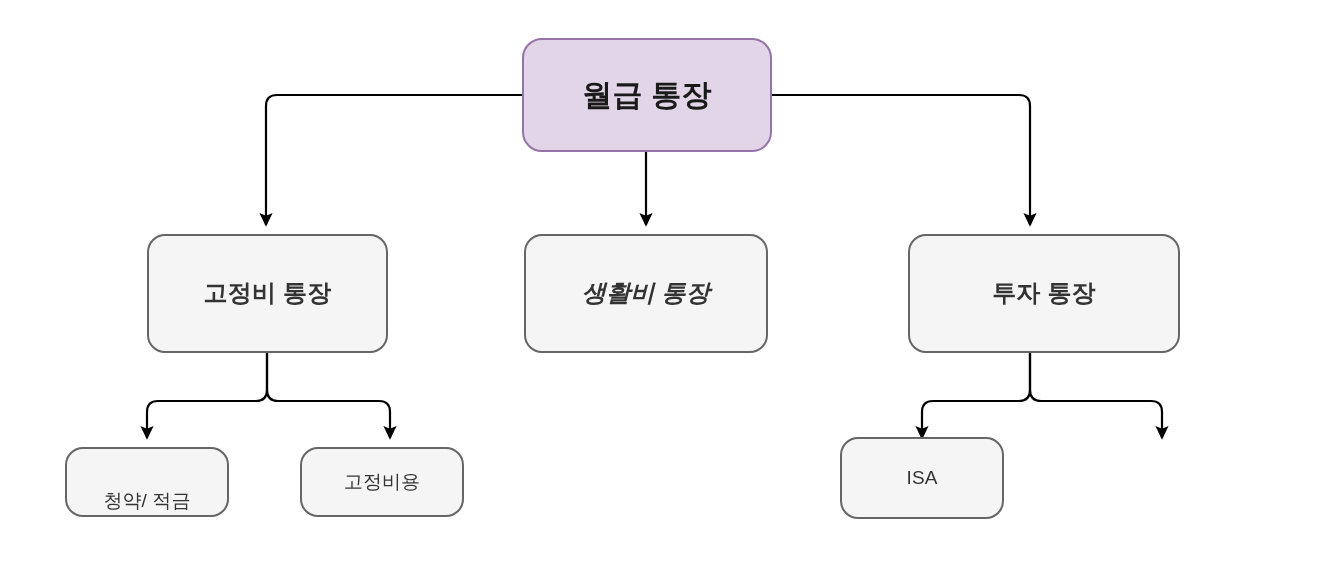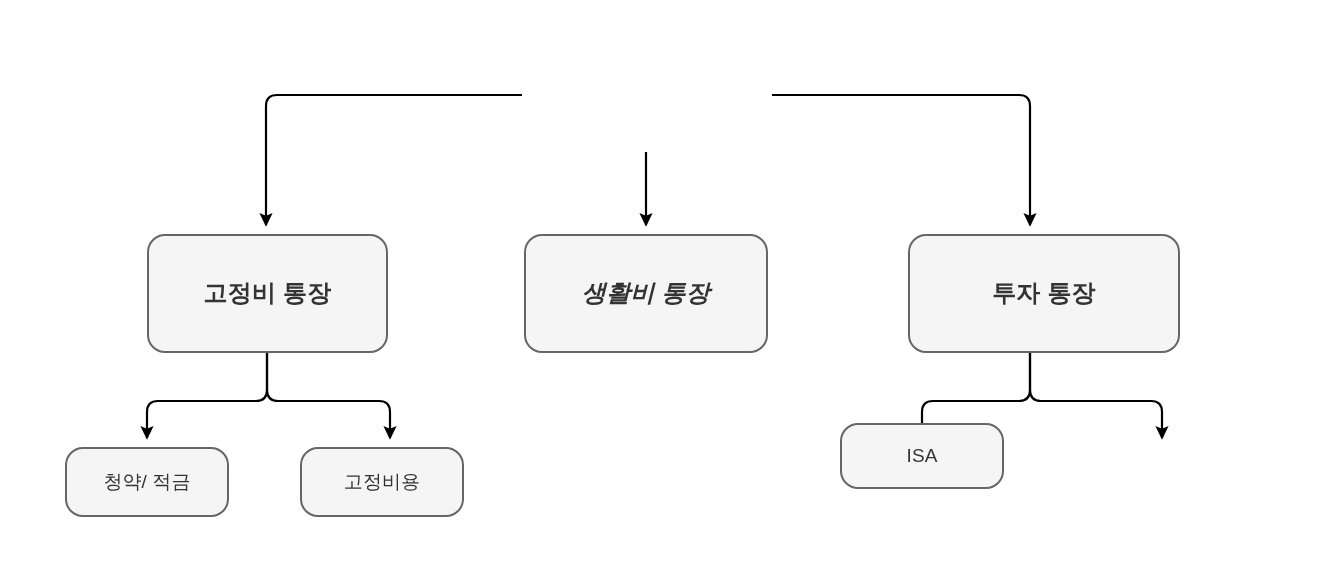--- a/index.html
+++ b/index.html
@@ -66,23 +66,23 @@
   .lvl3-label {
     font-size: 19px;
     font-weight: normal;
     letter-spacing: 0.1px;
   }
   
   #node-salary      { left: 522px; top: 38px;  width: 250px; height: 114px; }
   #node-fixed       { left: 147px; top: 234px; width: 241px; height: 119px; }
   #node-living      { left: 524px; top: 234px; width: 244px; height: 119px; }
   #node-invest      { left: 908px; top: 234px; width: 272px; height: 119px; }
-  #node-savings     { left: 65px;   top: 447px; width: 164px; height: 70px; }
+  #node-savings     { left: 65px;   top: 447px; width: 164px; height: 70px; align-items: flex-end; }
   #node-fixedcost   { left: 300px;  top: 447px; width: 164px; height: 70px; }
-  #node-isa         { left: 840px;  top: 423px; width: 164px; height: 66px; }
+  #node-isa         { left: 840px;  top: 437px; width: 164px; height: 82px; }
   #node-irp         { left: 1080px; top: 447px; width: 164px; height: 70px; }
 </style>
 </head>
 <body>
 
 <div id="canvas" style="background: rgb(255, 255, 255);">
 
   <svg id="edge-layer" viewBox="0 0 1334 564" width="1334" height="564" xmlns="http://www.w3.org/2000/svg">
     <defs>
       <marker id="arrowhead" markerWidth="7" markerHeight="7" refX="5.4" refY="3.2" orient="auto" markerUnits="strokeWidth">
@@ -101,20 +101,23 @@
       <path marker-end="url(#arrowhead)" d="M 267,353 L 267,390 Q 267,401 256,401 L 158,401 Q 147,401 147,412 L 147,438" stroke="#000000"></path>
 
       <path marker-end="url(#arrowhead)" d="M 267,353 L 267,390 Q 267,401 278,401 L 379,401 Q 390,401 390,412 L 390,438" stroke="#000000"></path>
 
       <path marker-end="url(#arrowhead)" d="M 1030,353 L 1030,390 Q 1030,401 1019,401 L 933,401 Q 922,401 922,412 L 922,438" stroke="#000000"></path>
 
       <path marker-end="url(#arrowhead)" d="M 1030,353 L 1030,390 Q 1030,401 1041,401 L 1151,401 Q 1162,401 1162,412 L 1162,438" stroke="#000000"></path>
     </g>
   </svg>
 
+  <div class="node root" id="node-salary" style="background: rgb(225, 213, 231); border-color: rgb(150, 115, 166); color: rgb(26, 26, 26);">
+    <span class="node-label lvl1-label">월급 통장</span>
+  </div>
 
   <div class="node" id="node-fixed" style="background: rgb(245, 245, 245); border-color: rgb(102, 102, 102); color: rgb(51, 51, 51); align-items: center;">
     <span class="node-label lvl2-label">고정비 통장</span>
   </div>
 
   <div class="node" id="node-living" style="background: rgb(245, 245, 245); border-color: rgb(102, 102, 102); color: rgb(51, 51, 51); font-style: italic;">
     <span class="node-label lvl2-label">생활비 통장</span>
   </div>
 
   <div class="node" id="node-invest" style="background: rgb(245, 245, 245); border-color: rgb(102, 102, 102); color: rgb(51, 51, 51);">

